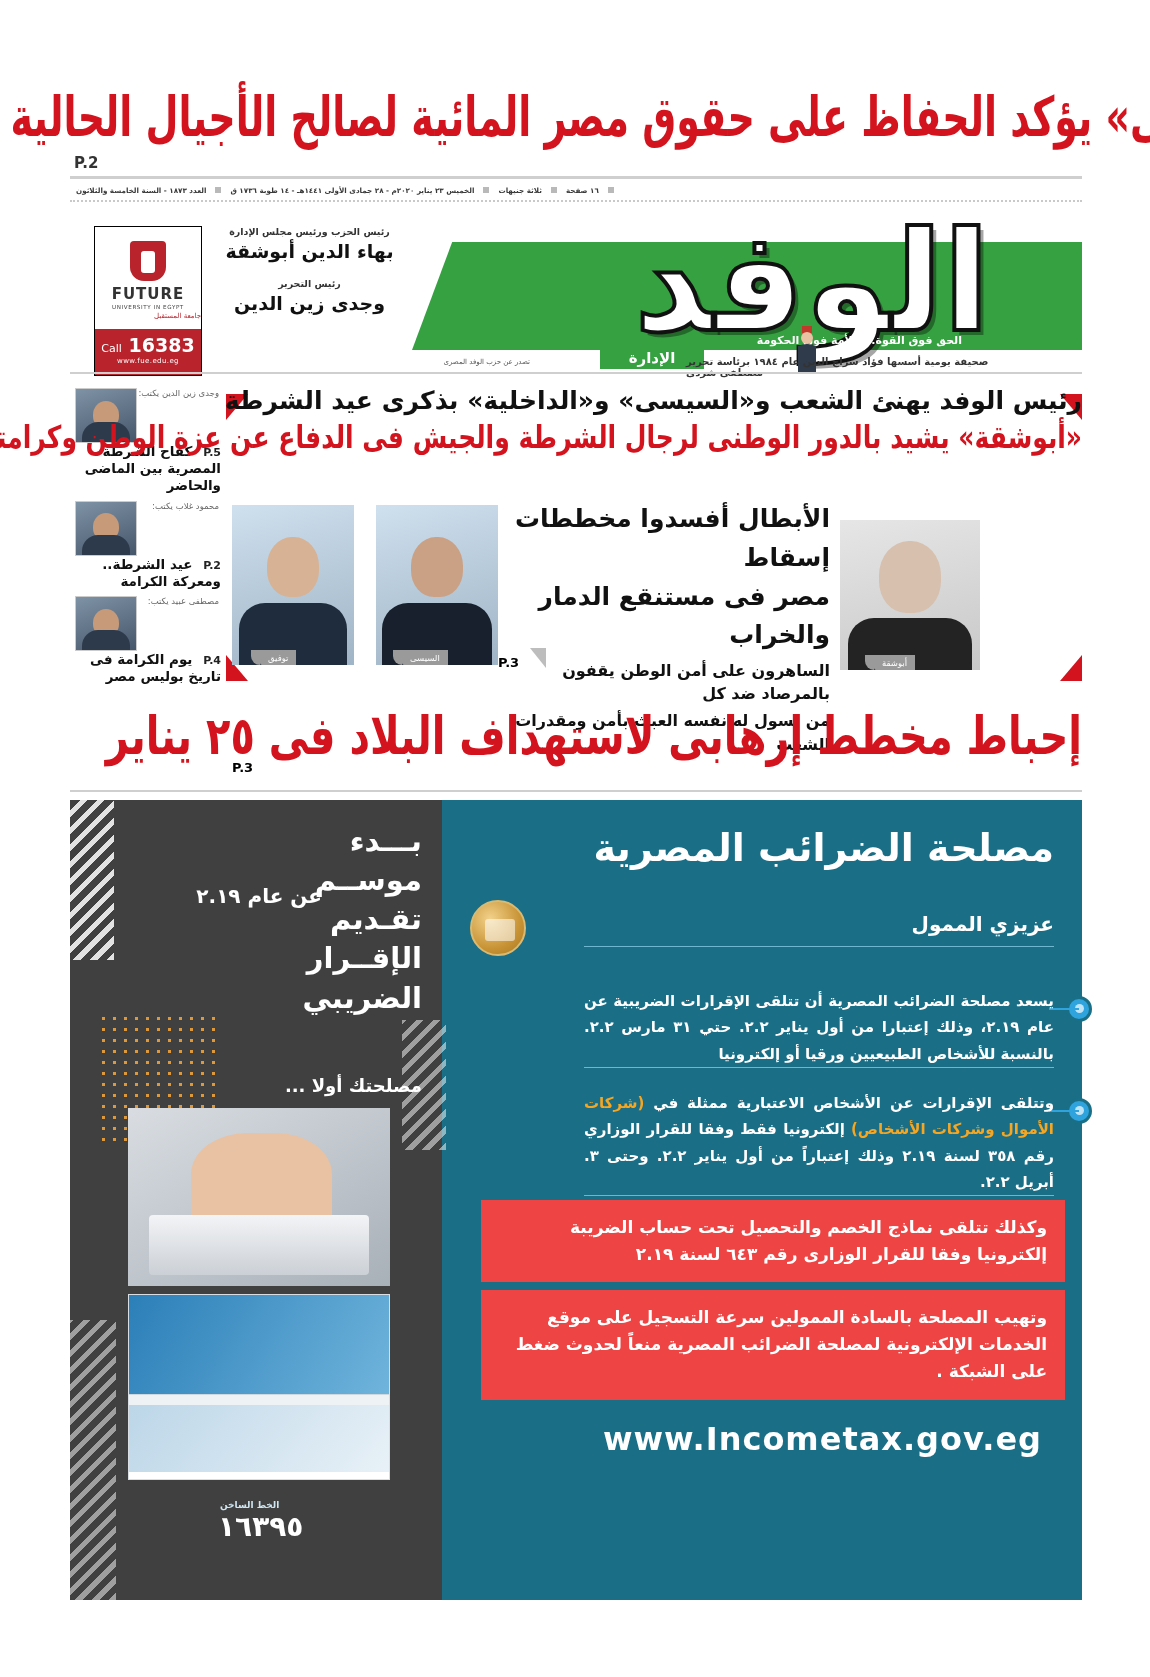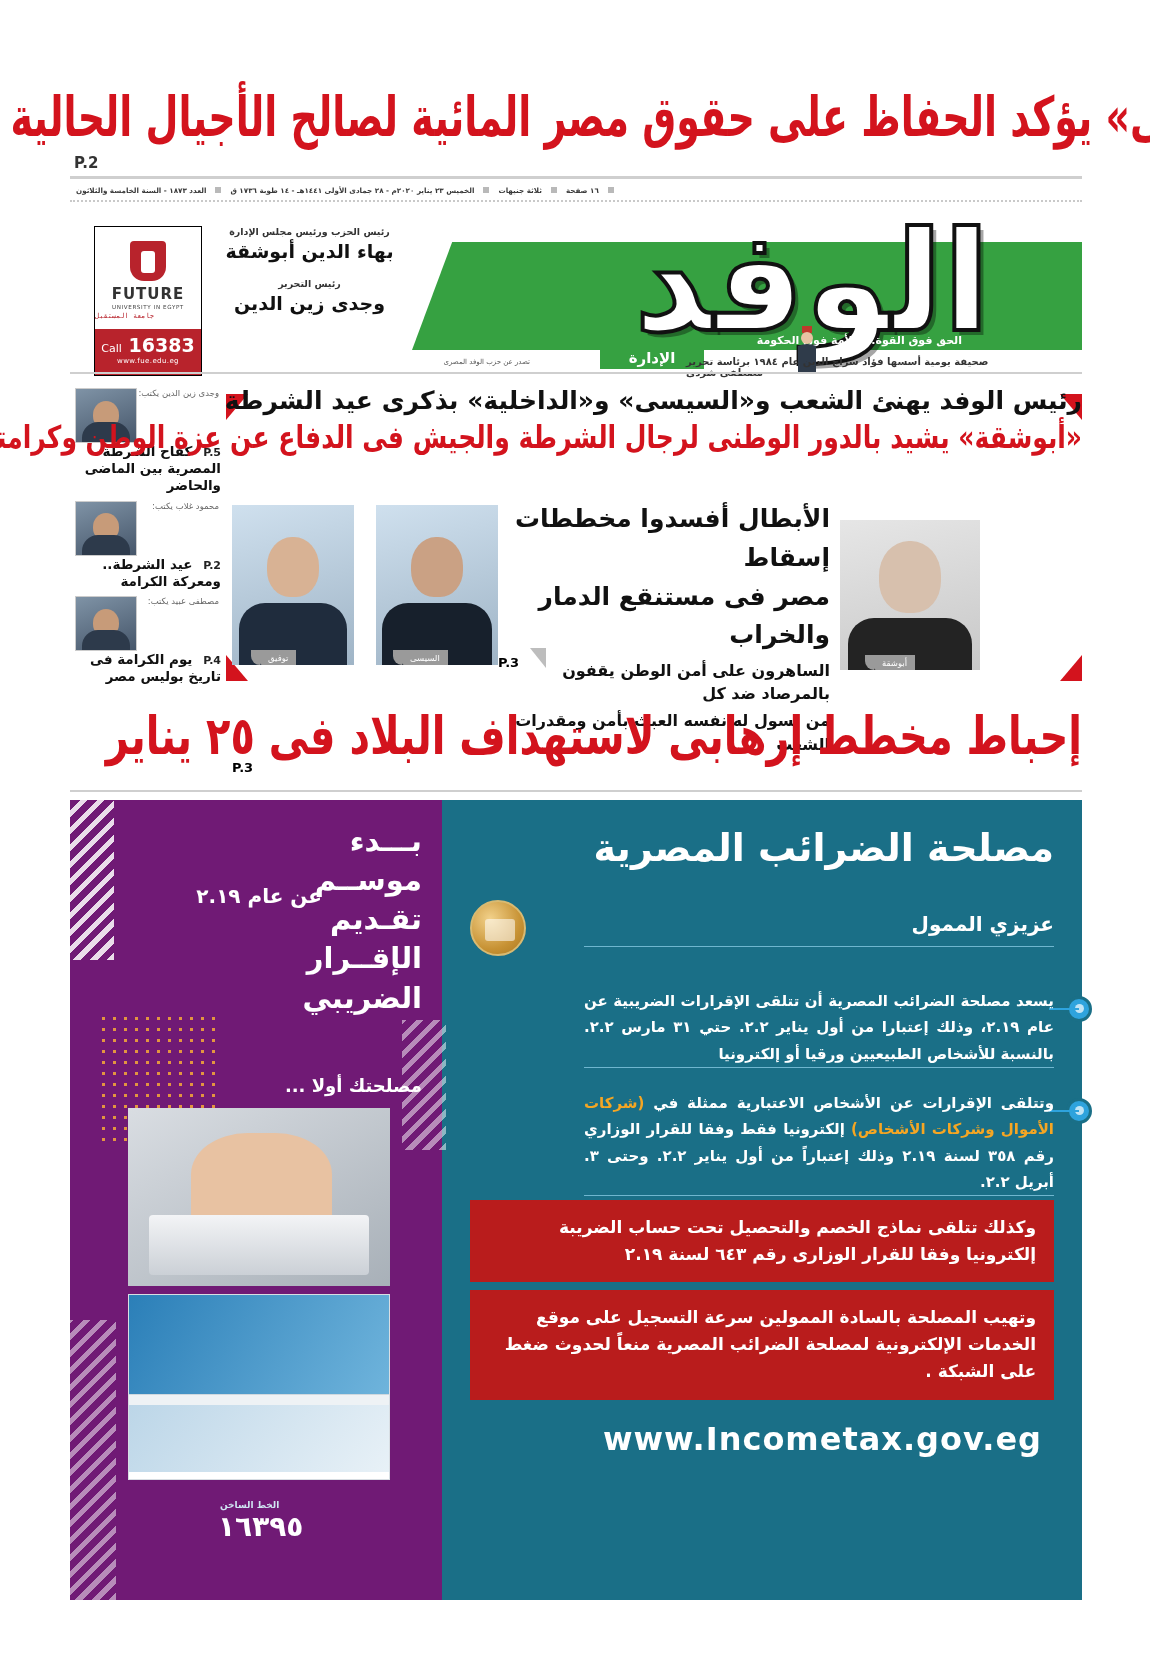--- a/index.html
+++ b/index.html
@@ -90,21 +90,21 @@
   .fue-crest {
     margin: 14px auto 4px; width: 36px; height: 40px; background: #b8232c;
     border-radius: 4px 4px 14px 14px; position: relative;
   }
   .fue-crest::after {
     content: ""; position: absolute; left: 11px; top: 10px;
     width: 14px; height: 22px; background: #fff; border-radius: 3px;
   }
   .fue-name { font-size: 15px; letter-spacing: 1px; color: #333; text-align: center; font-weight: bold; direction: ltr; }
   .fue-sub { font-size: 5.6px; letter-spacing: .6px; color: #444; text-align: center; direction: ltr; margin-top: 1px; }
-  .fue-ar { font-size: 7px; color: #b8232c; text-align: left; margin-top: 2px; font-family: Liberation Mono, monospace; }
+  .fue-ar { font-size: 7px; color: #b8232c; text-align: right; margin-top: 2px; }
   .fue-call {
     position: absolute; left: 0; right: 0; bottom: 0; height: 46px;
     background: #b8232c; color: #fff; text-align: center; direction: ltr; padding-top: 5px;
   }
   .fue-call .num { font-size: 19px; font-weight: bold; }
   .fue-call .num small { font-size: 11px; font-weight: normal; }
   .fue-call .url { font-size: 7px; letter-spacing: .4px; margin-top: 1px; }
 
   .under-mast-rule {
     position: absolute; left: 70px; top: 372px; width: 1012px; height: 2px; background: #cfcfcf;
@@ -192,21 +192,21 @@
     font-size: 40px; font-weight: bold; color: #d3131d; text-align: center;
     transform: scaleY(1.3); white-space: nowrap; letter-spacing: -1px;
   }
   .bottom-p3 { position: absolute; left: 232px; top: 760px; font-size: 13px; font-weight: bold; direction: ltr; }
   .rule-above-ad {
     position: absolute; left: 70px; top: 790px; width: 1012px; height: 2px; background: #cfcfcf;
   }
 
   
   .ad { position: absolute; left: 70px; top: 800px; width: 1012px; height: 800px; background: #1a6f87; }
-  .ad-left { position: absolute; left: 0; top: 0; width: 372px; height: 800px; background: #701a75; }
+  .ad-left { position: absolute; left: 0; top: 0; width: 372px; height: 800px; background: #404040; }
   .ad-stripes-tl {
     position: absolute; left: 0; top: 0; width: 44px; height: 160px;
     background: repeating-linear-gradient(-45deg,#ffffff 0 5px,transparent 5px 12px);
     opacity: .85;
   }
   .ad-stripes-bl {
     position: absolute; left: 0; top: 520px; width: 46px; height: 280px;
     background: repeating-linear-gradient(-45deg,#ffffff 0 5px,transparent 5px 12px);
     opacity: .5;
   }
@@ -295,21 +295,21 @@
     border-radius: 50%; background: rgba(255,255,255,.7);
   }
   .bullet.b1 { right: -10px; top: 196px; }
   .bullet.b2 { right: -10px; top: 298px; }
   .connector {
     position: absolute; right: 3px; width: 30px; height: 2px; background: #2ea3dd;
   }
   .connector.c1 { top: 208px; }
   .connector.c2 { top: 310px; }
   .box {
-    position: absolute; right: 28px; width: 584px; background: #b91c1c;
+    position: absolute; right: 17px; width: 584px; background: #ef4444;
     color: #ffffff; font-size: 17px; font-weight: bold; line-height: 1.6;
     text-align: right; padding: 14px 18px;
   }
   .box.bx1 { top: 400px; }
   .box.bx2 { top: 490px; }
   .ad-url {
     position: absolute; right: 40px; top: 620px; width: 560px; text-align: right;
     color: #ffffff; font-size: 32px; font-weight: bold; direction: ltr; letter-spacing: 1px;
   }
 </style>

